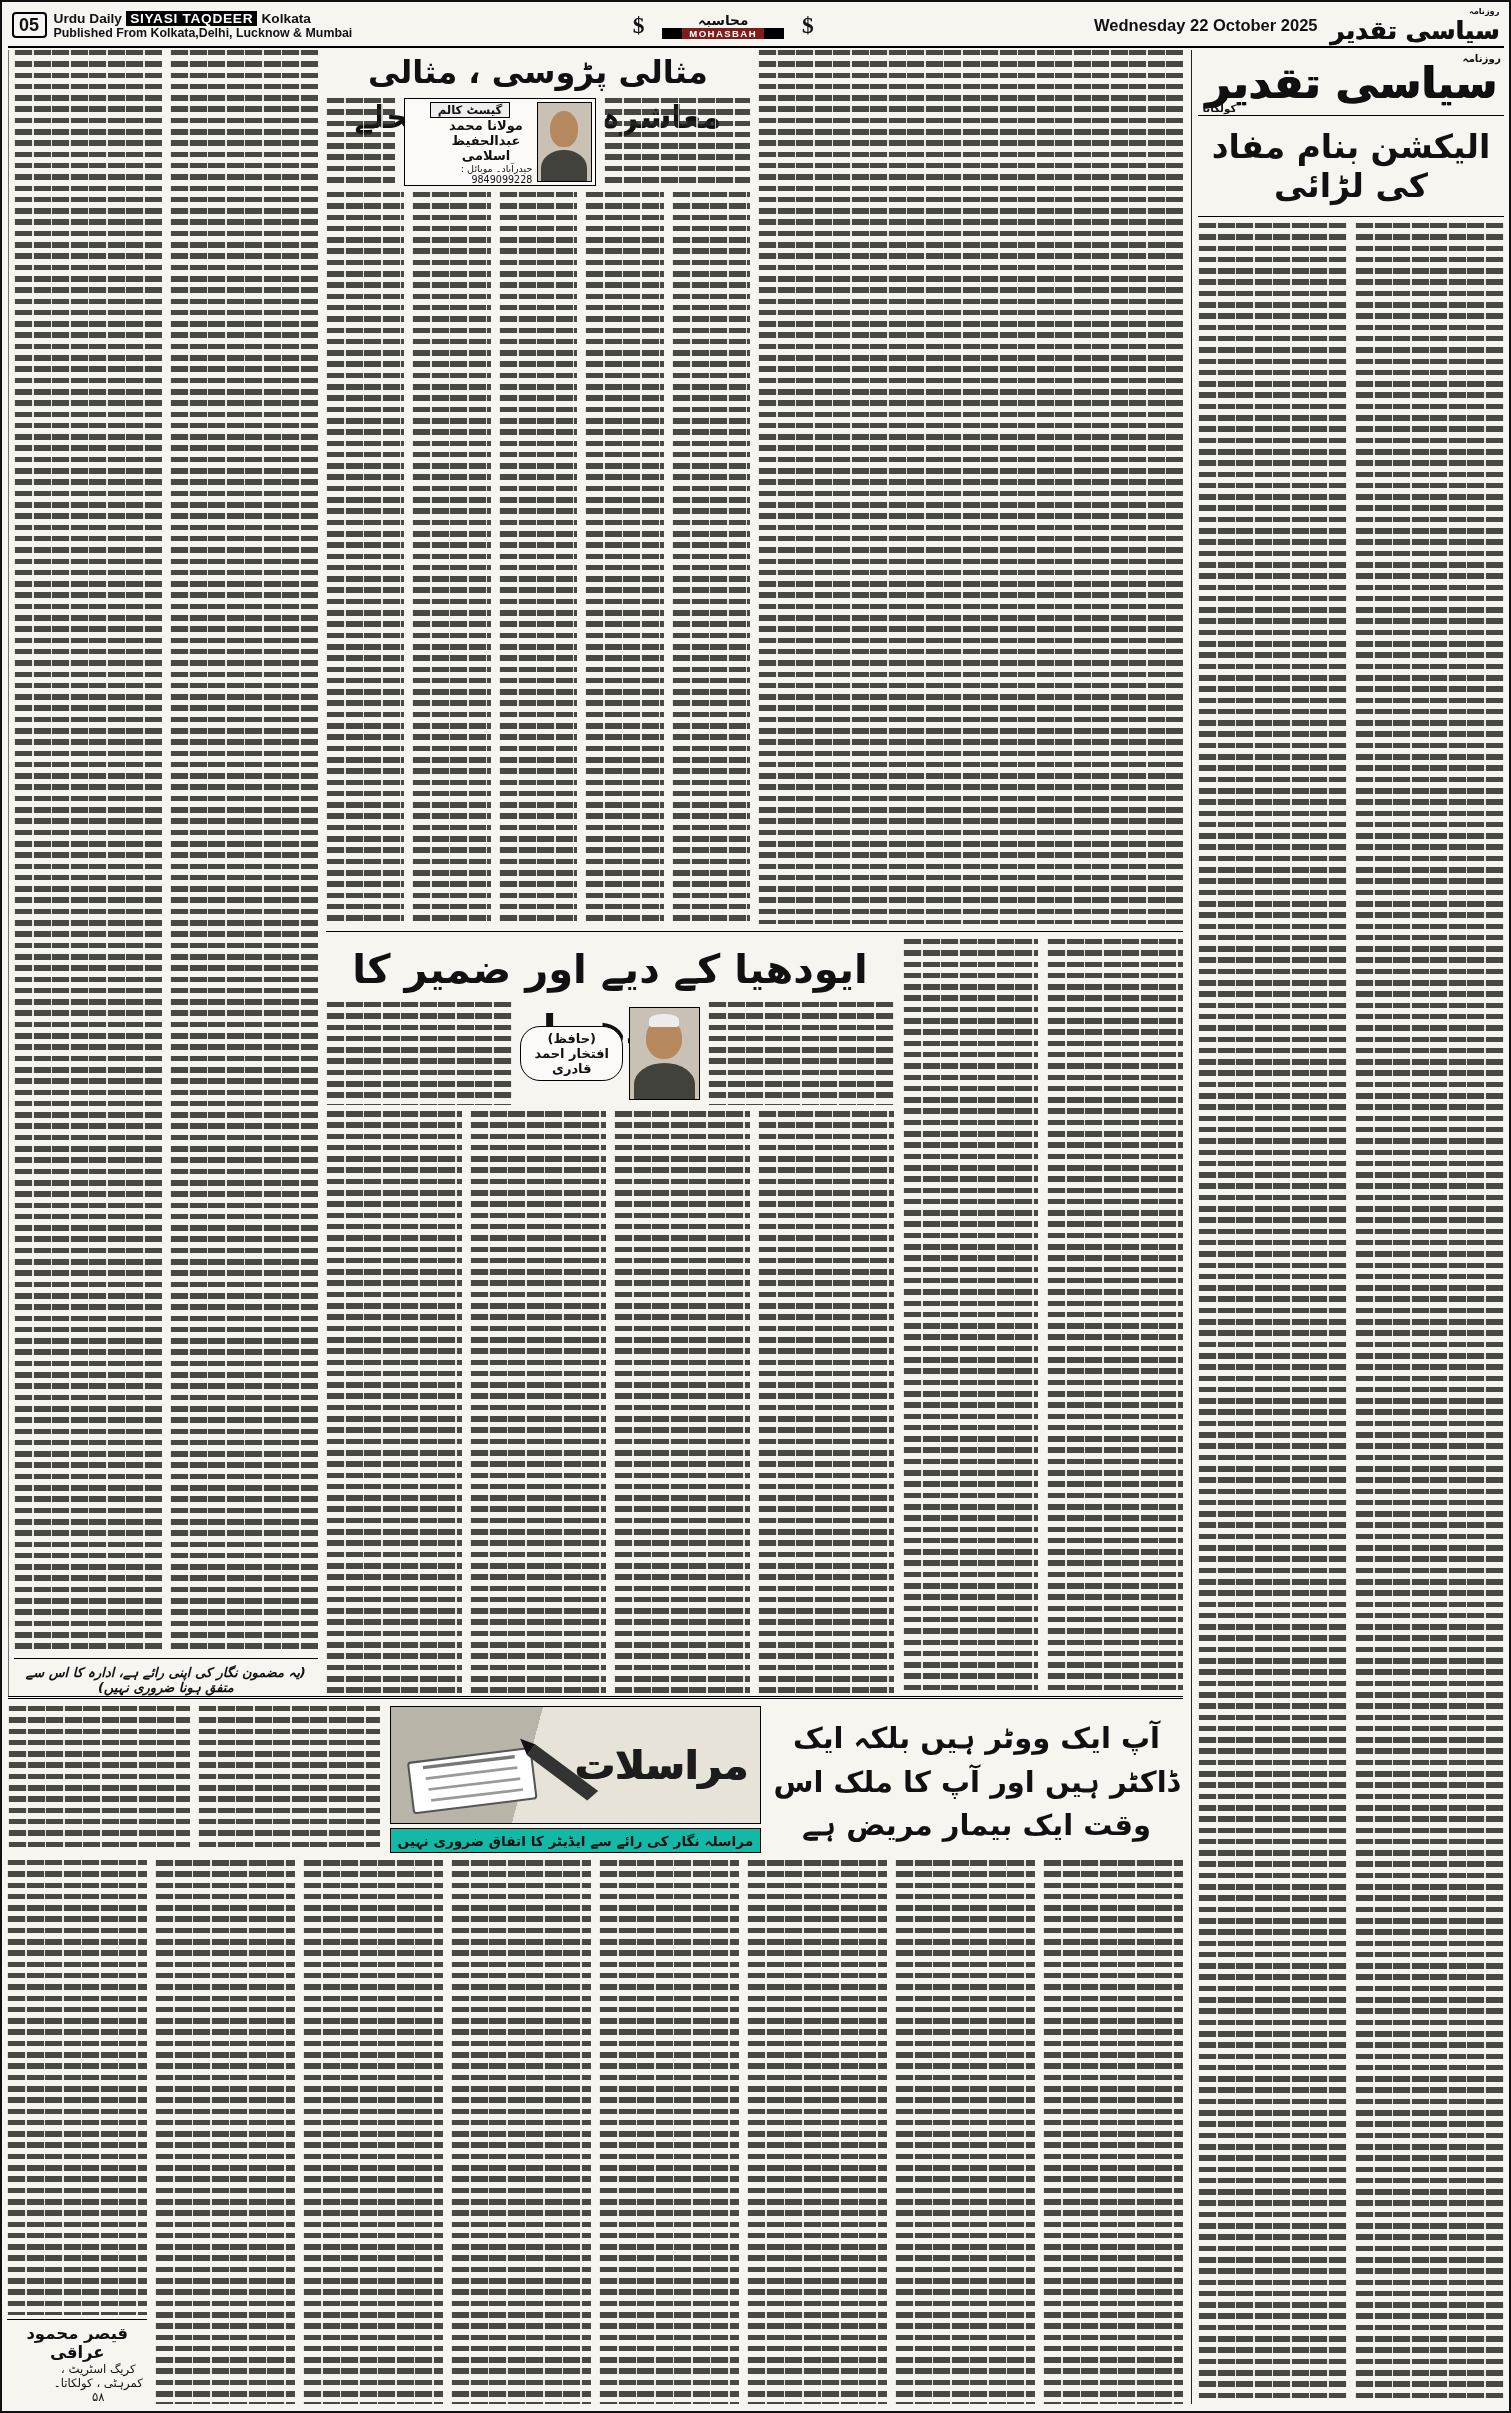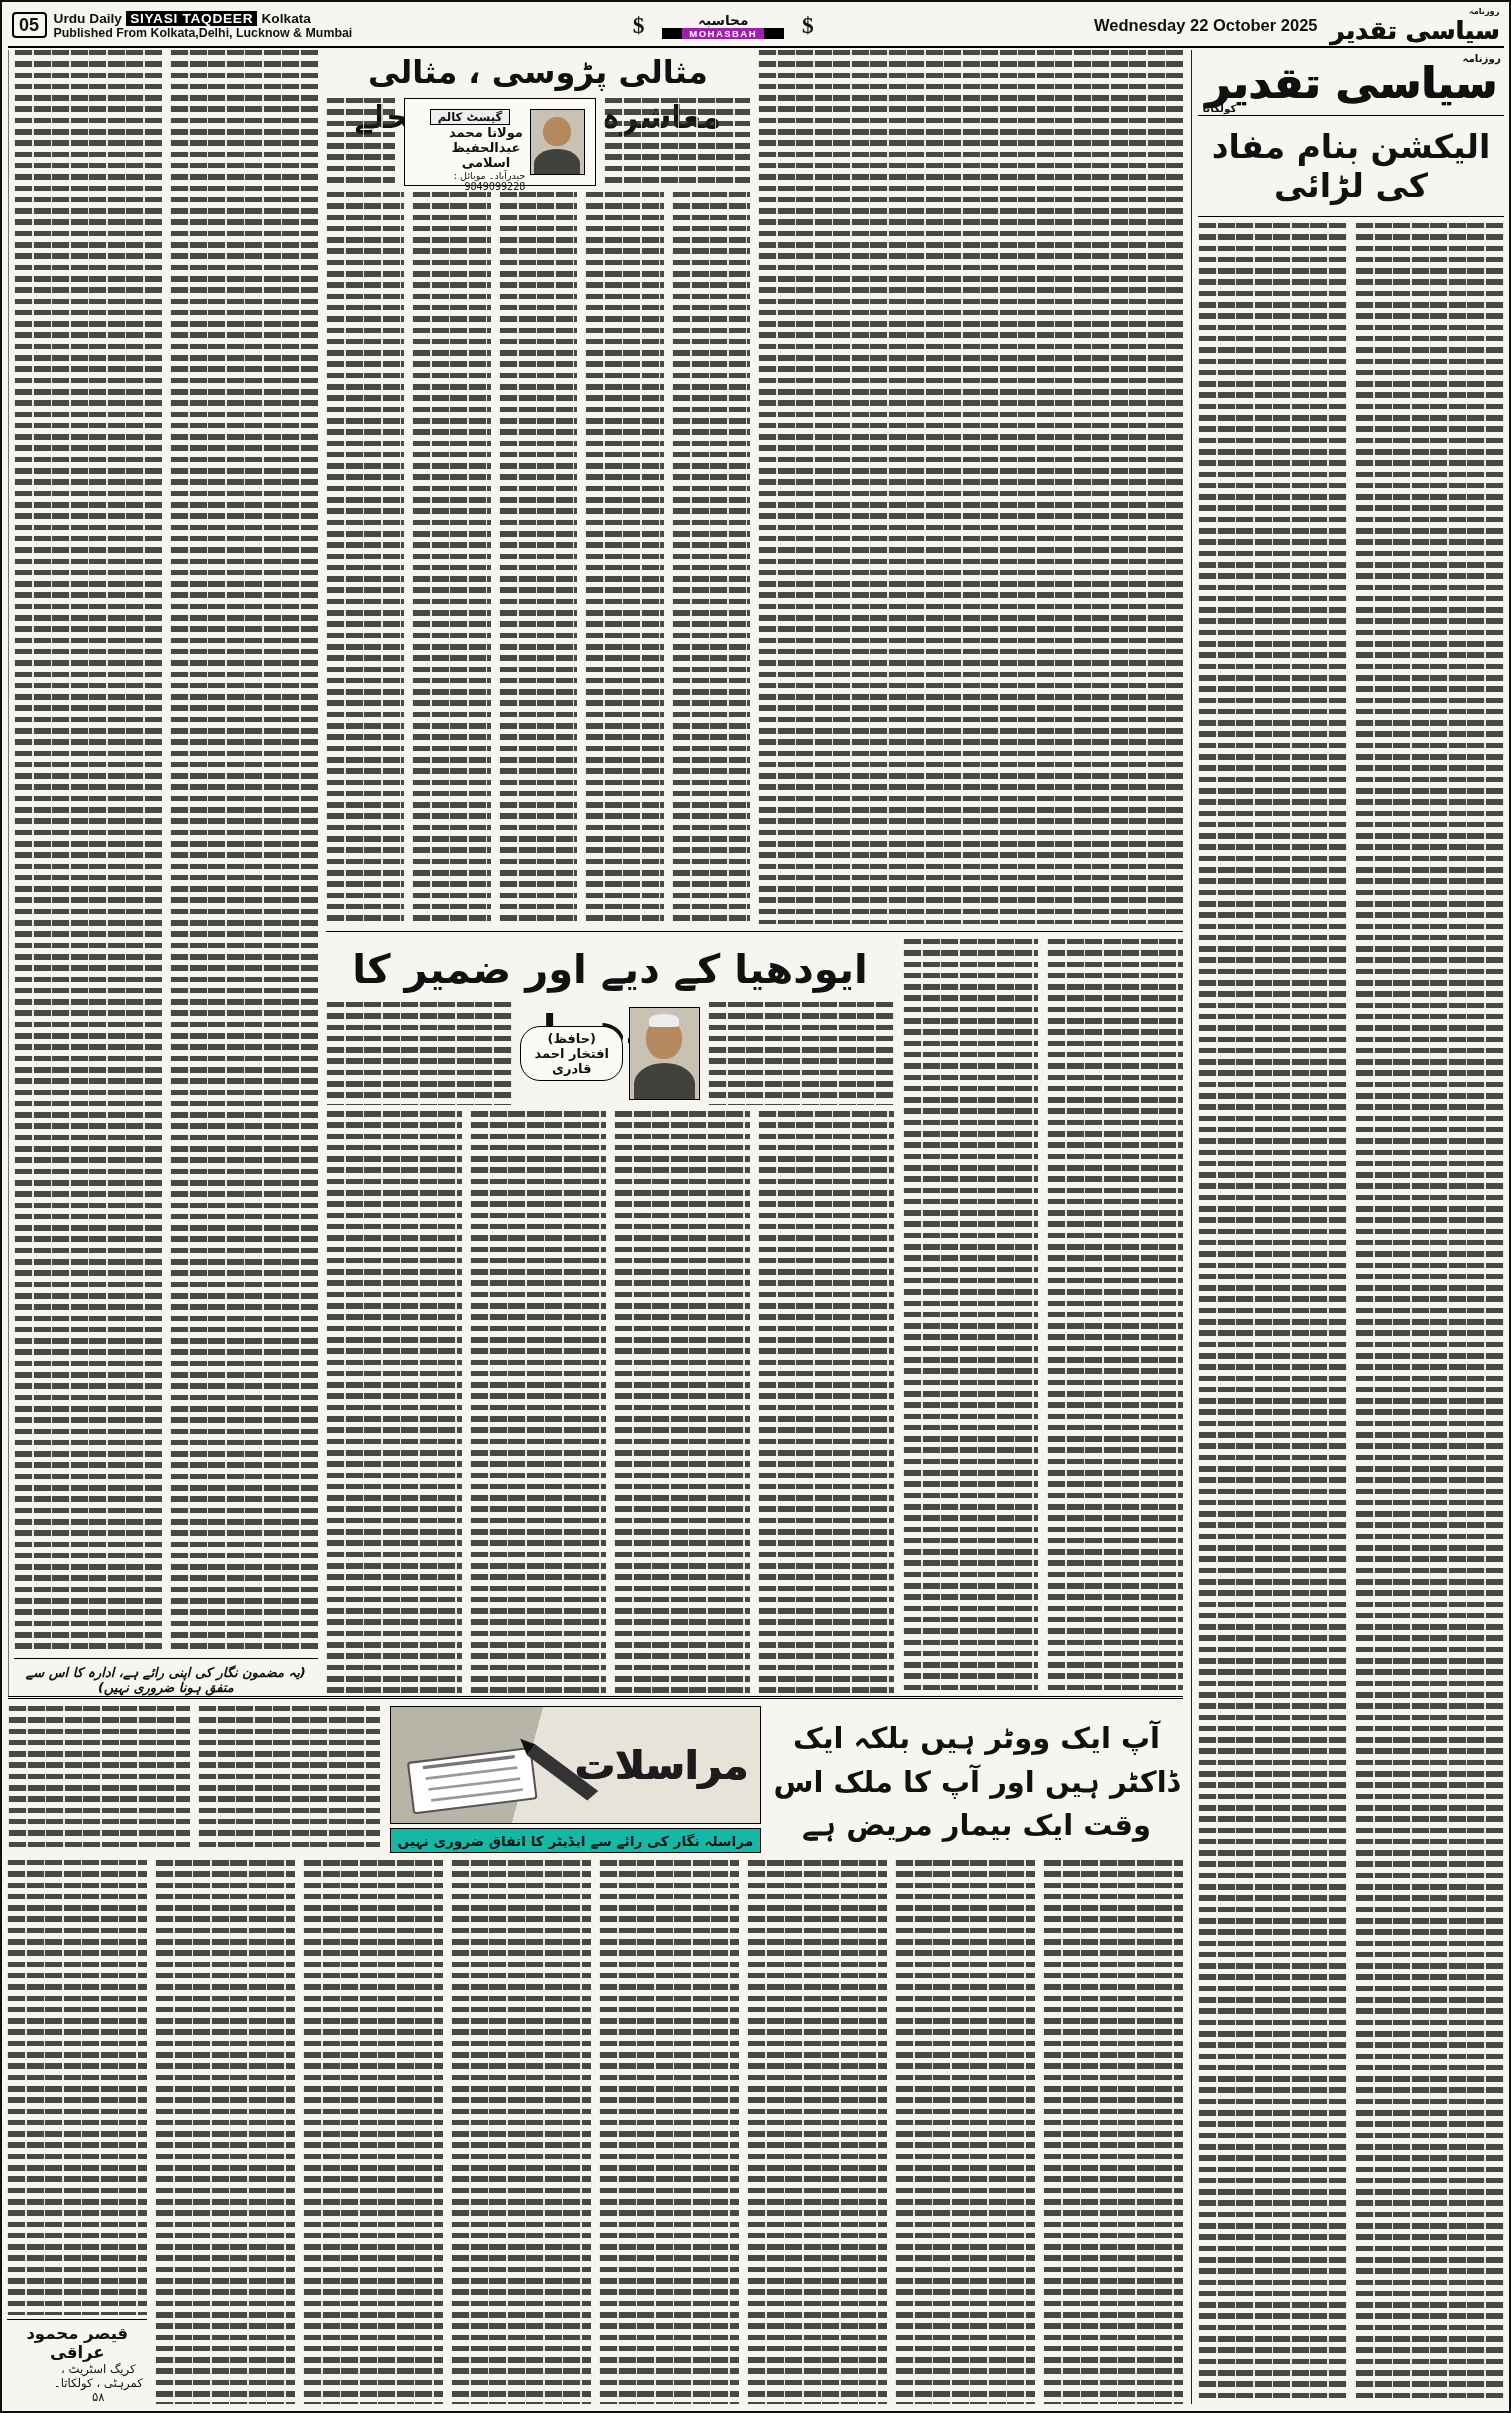--- a/index.html
+++ b/index.html
@@ -31,21 +31,21 @@
   .hdr-lines { display:flex; flex-direction:column; line-height:1.15; }
   .hdr-line1 { font:bold 13.7px "Liberation Sans", sans-serif; display:flex; gap:4.1px; align-items:center;}
   .hdr-line1 .inv { background:#000; color:#fff; padding:0 4.1px; letter-spacing:0.7px; }
   .hdr-line2 { font:bold 12.4px "Liberation Sans", sans-serif; }
   .hdr-center { display:flex; align-items:center; gap:18px; }
   .ornament { font:bold 23.4px "Liberation Serif", serif; }
   .mohasbah { display:flex; flex-direction:column; align-items:center; }
   .mohasbah .ur { font:bold 13.7px "DejaVu Sans", sans-serif; }
   .mohasbah .en {
     font:bold 9.6px "Liberation Sans", sans-serif; letter-spacing:1.4px;
-    background:#a21caf; color:#fff; padding:0 6.9px;
+    background:#7f1d1d; color:#fff; padding:0 6.9px;
     border-left:20.6px solid #000; border-right:20.6px solid #000;text-align:center;
   }
   .hdr-right { display:flex; align-items:center; gap:12.4px; }
   .hdr-date { font:bold 16.5px "Liberation Sans", sans-serif; }
   .hdr-logo { display:flex; flex-direction:column; align-items:flex-end; line-height:1; }
   .hdr-logo .small { font:bold 8.2px "DejaVu Sans", sans-serif; }
   .hdr-logo .big { font:bold 25px "DejaVu Sans", sans-serif; text-shadow:0.7px 0 #000; }
 
   
   .content { position:relative; height:2354px; margin-top:2.7px; }
@@ -101,21 +101,21 @@
   .a1-firstcol { width:137px; display:flex; }
   .a1-rest { flex:1; display:flex; flex-direction:column; }
   .a1-headline {
     direction:rtl; text-align:center;
     font:bold 32px "DejaVu Sans", sans-serif;
     height:48px; line-height:45px;
   }
   .a1-mid { height:88px; display:flex; direction:rtl; gap:8.2px; margin-bottom:5.5px; }
   .authorbox {
     width:192px; border:1.4px solid #000; background:#fbfaf6;
-    display:flex; direction:rtl; gap:4.1px; padding:10px;
+    display:flex; direction:rtl; gap:4.1px; padding:3px;
   }
   .authorbox .photo { width:55px; height:100%; flex:none; }
   .authorbox .meta { flex:1; display:flex; flex-direction:column; align-items:center; justify-content:space-between; }
   .guest-label { border:0.7px solid #000; font:bold 11.7px "DejaVu Sans", sans-serif; padding:0 6.9px; background:#eee; }
   .author-name { font:bold 13px "DejaVu Sans", sans-serif; text-align:center; direction:rtl;margin-left:32px; }
   .author-contact { font:9.6px "DejaVu Sans", sans-serif; direction:rtl; }
   .a1-body { flex:1; }
 
   
   .photo { position:relative; background:#c9c2b4; border:0.7px solid #000; overflow:hidden; }

